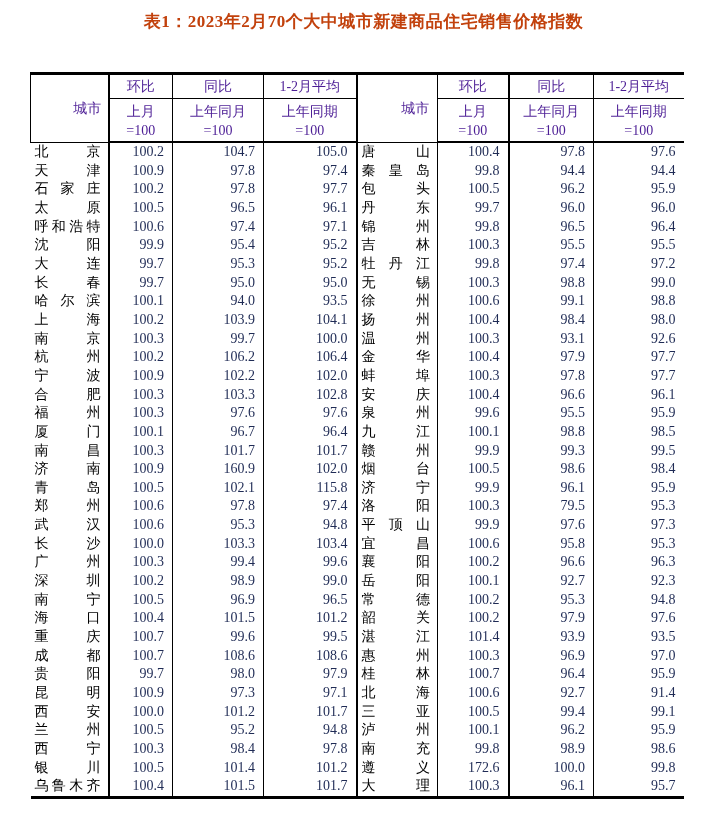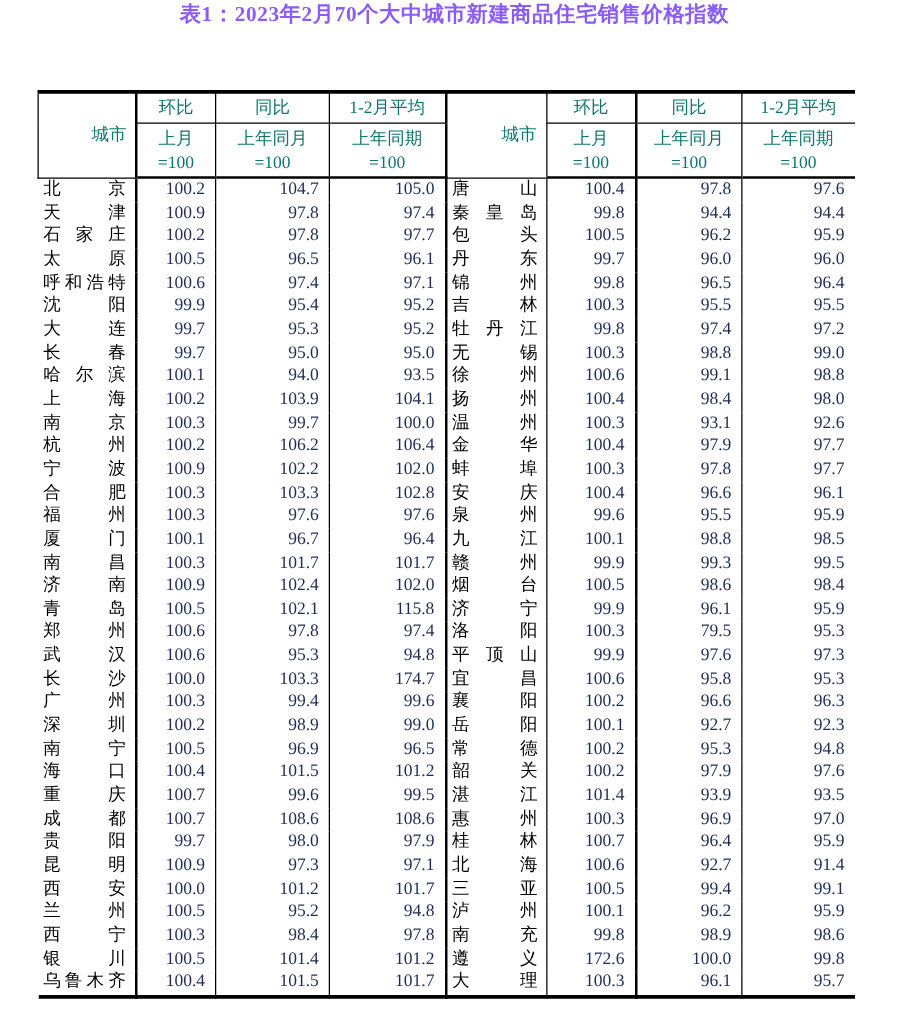--- a/index.html
+++ b/index.html
@@ -5,25 +5,26 @@
   html,body{margin:0;padding:0;}
   .page{
     position:relative;
     width:727px;height:816px;
     background:#ffffff;
     font-family:"Liberation Serif","DejaVu Serif",serif;
     color:#000;
     overflow:hidden;
   }
   .title{
+    padding-top:10px;
     text-align:center;
     font-size:17px;
     font-weight:bold;
     letter-spacing:0.5px;
-    color:#8b5cf6;
+    color:#c2410c;
   }
   table.idx{
     position:absolute;
     left:30px;top:72px;
     width:653px;
     border-collapse:collapse;
     table-layout:fixed;
     border-top:3px solid #000;
     border-bottom:3px solid #000;
   }
@@ -37,21 +38,21 @@
   
   .c1{border-right:2px solid #000;}
   .c2{border-right:1px solid #000;}
   .c3{border-right:1px solid #000;}
   .c4{border-right:2px solid #000;}
   .c5{border-right:1px solid #000;}
   .c6{border-right:2px solid #000;}
   .c7{border-right:1px solid #000;}
   .c8{border-right:none;}
   
-  thead th{text-align:center;vertical-align:middle;color:#0f766e;}
+  thead th{text-align:center;vertical-align:middle;color:#4c1d95;}
   thead tr.grp th{height:23px;border-bottom:1px solid #000;line-height:23px;}
   thead th.cityhead{border-bottom:2px solid #000;padding-left:36px;}
   thead th.cityhead-left{border-left:1px solid #000;}
   thead tr.sub th{height:41px;border-bottom:2px solid #000;line-height:19px;padding-top:1px;margin-left:37px;}
   
   tbody td{height:18.66px;line-height:18.66px;vertical-align:middle;}
   td.city{
     text-align:justify;
     text-align-last:justify;
     -moz-text-align-last:justify;
@@ -269,21 +270,21 @@
           <td class="c3 num">101.7</td>
           <td class="c4 num">101.7</td>
           <td class="c5 city">赣州</td>
           <td class="c6 num">99.9</td>
           <td class="c7 num">99.3</td>
           <td class="c8 num">99.5</td>
         </tr>
         <tr>
           <td class="c1 city">济南</td>
           <td class="c2 num">100.9</td>
-          <td class="c3 num">102.4</td>
+          <td class="c3 num">160.9</td>
           <td class="c4 num">102.0</td>
           <td class="c5 city">烟台</td>
           <td class="c6 num">100.5</td>
           <td class="c7 num">98.6</td>
           <td class="c8 num">98.4</td>
         </tr>
         <tr>
           <td class="c1 city">青岛</td>
           <td class="c2 num">100.5</td>
           <td class="c3 num">102.1</td>
@@ -310,21 +311,21 @@
           <td class="c4 num">94.8</td>
           <td class="c5 city">平顶山</td>
           <td class="c6 num">99.9</td>
           <td class="c7 num">97.6</td>
           <td class="c8 num">97.3</td>
         </tr>
         <tr>
           <td class="c1 city">长沙</td>
           <td class="c2 num">100.0</td>
           <td class="c3 num">103.3</td>
-          <td class="c4 num">174.7</td>
+          <td class="c4 num">103.4</td>
           <td class="c5 city">宜昌</td>
           <td class="c6 num">100.6</td>
           <td class="c7 num">95.8</td>
           <td class="c8 num">95.3</td>
         </tr>
         <tr>
           <td class="c1 city">广州</td>
           <td class="c2 num">100.3</td>
           <td class="c3 num">99.4</td>
           <td class="c4 num">99.6</td>

